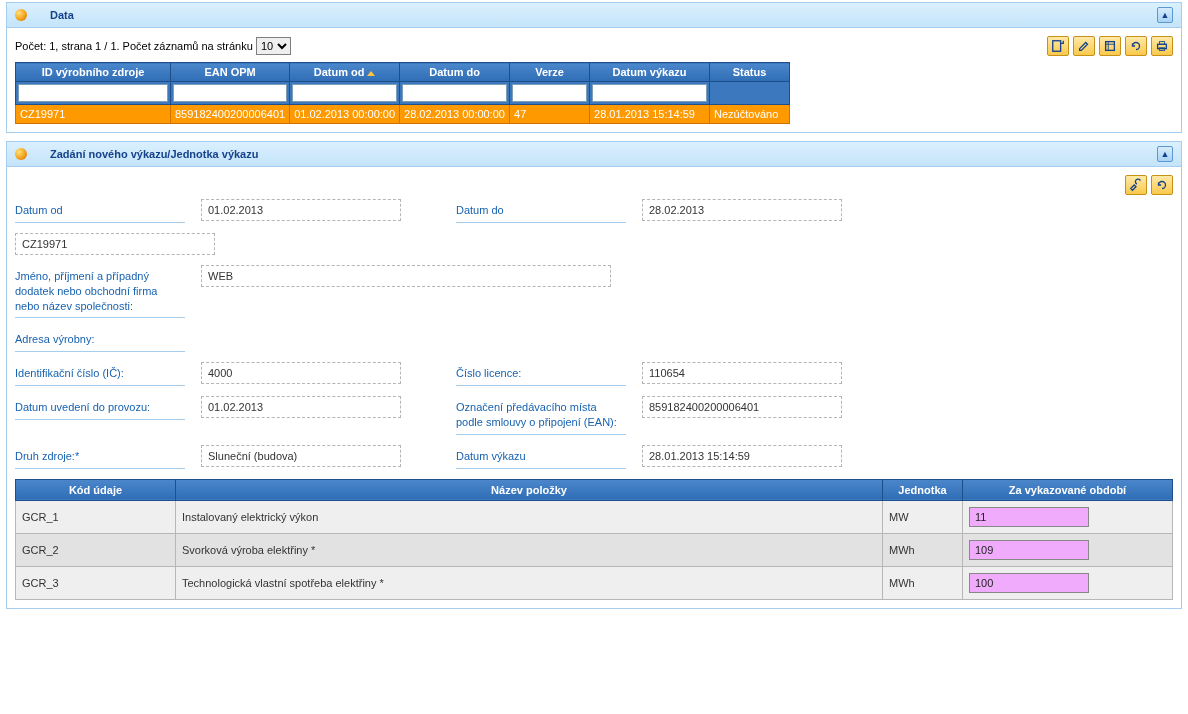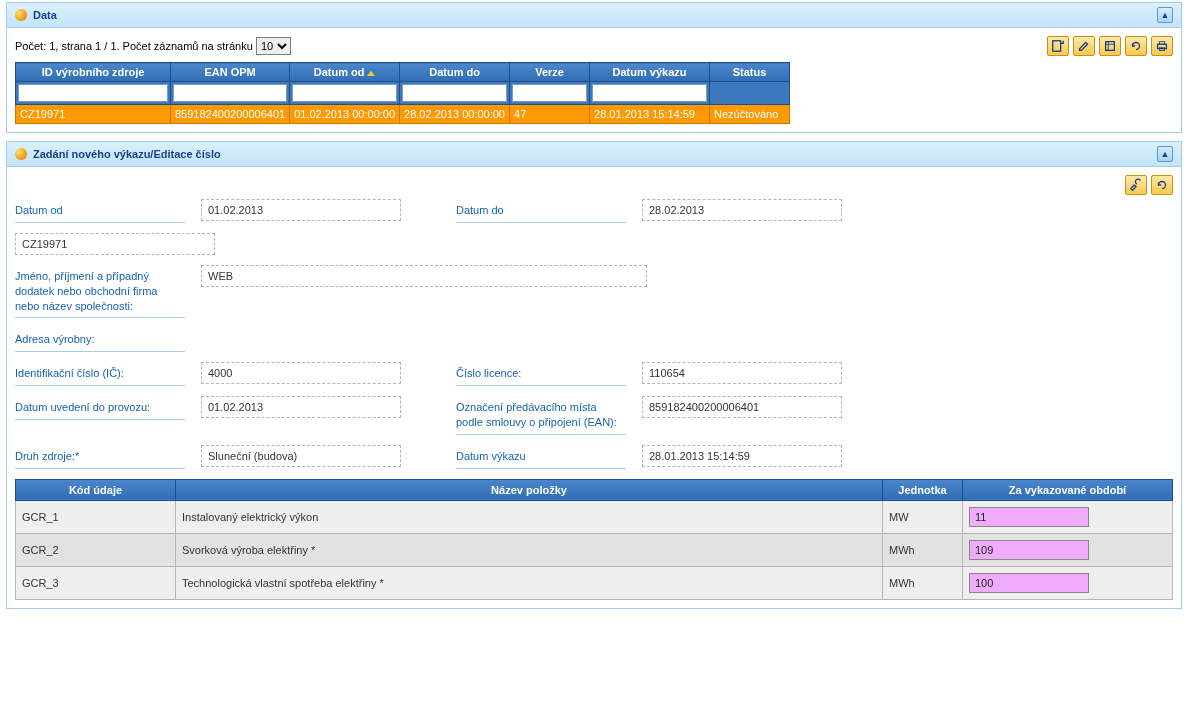--- a/index.html
+++ b/index.html
@@ -17,21 +17,21 @@
   .panel-header {
     background: linear-gradient(to bottom, #daf0fe 0%, #c4e4f9 100%);
     border-bottom: 1px solid #a4cdef;
     padding: 4px 8px;
     display: flex;
     align-items: center;
     justify-content: space-between;
     font-weight: bold;
     color: #15428b;
   }
-  .panel-header .left { display: flex; align-items: center; gap: 6px; }
+  .panel-header .left { display: flex; align-items: center; gap: 23px; }
   .bullet-icon {
     width: 12px; height: 12px;
     border-radius: 50%;
     background: radial-gradient(circle at 4px 4px, #ffe07a, #f39c12 60%, #c8600a);
     flex-shrink: 0;
   }
   .collapse-btn {
     width: 16px; height: 16px;
     background: linear-gradient(to bottom, #d6ecfb, #a9d4f5);
     border: 1px solid #5a98cf;
@@ -139,21 +139,21 @@
     color: #1762b0;
     padding: 4px 8px 4px 0;
     border-bottom: 1px solid #a4cdef;
     margin-right: 16px;
     line-height: 1.35;
   }
   .form-cell-input {
     width: 200px;
     margin-right: 55px;
   }
-  .form-cell-input.wide { width: 446px; }
+  .form-cell-input.wide { width: 410px; }
   .form-cell-input input {
     width: 100%;
     border: 1px dashed #b5b5b5;
     background: #fff;
     padding: 3px 6px;
     font-size: 11px;
     color: #333;
     height: 22px;
   }
 
@@ -284,21 +284,21 @@
         </tr>
       </tbody>
     </table>
   </div>
 </div>
 
 <div class="panel">
   <div class="panel-header">
     <div class="left">
       <span class="bullet-icon"></span>
-      <span>Zadání nového výkazu/Editace číslo</span>
+      <span>Zadání nového výkazu/Jednotka výkazu</span>
     </div>
     <div class="collapse-btn">▲</div>
   </div>
   <div class="panel-body">
     <div class="form-toolbar">
       <div class="tool-btn">
           <svg viewBox="0 0 16 16">
             <path d="M2 12 L6 8 L8 10 L4 14 Z M9 7 A3 3 0 1 1 13 3" fill="none" stroke="#15428b" stroke-width="1.5"></path>
           </svg>
         </div>

